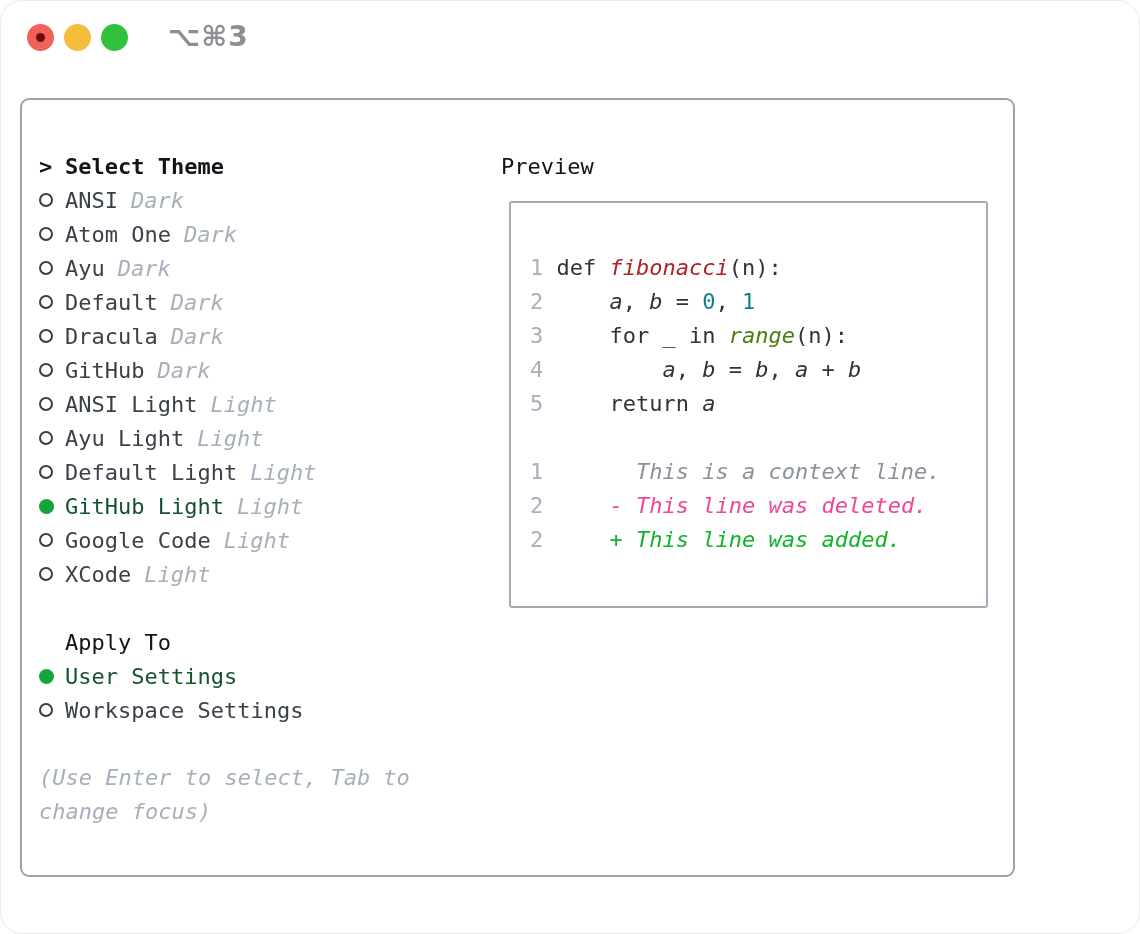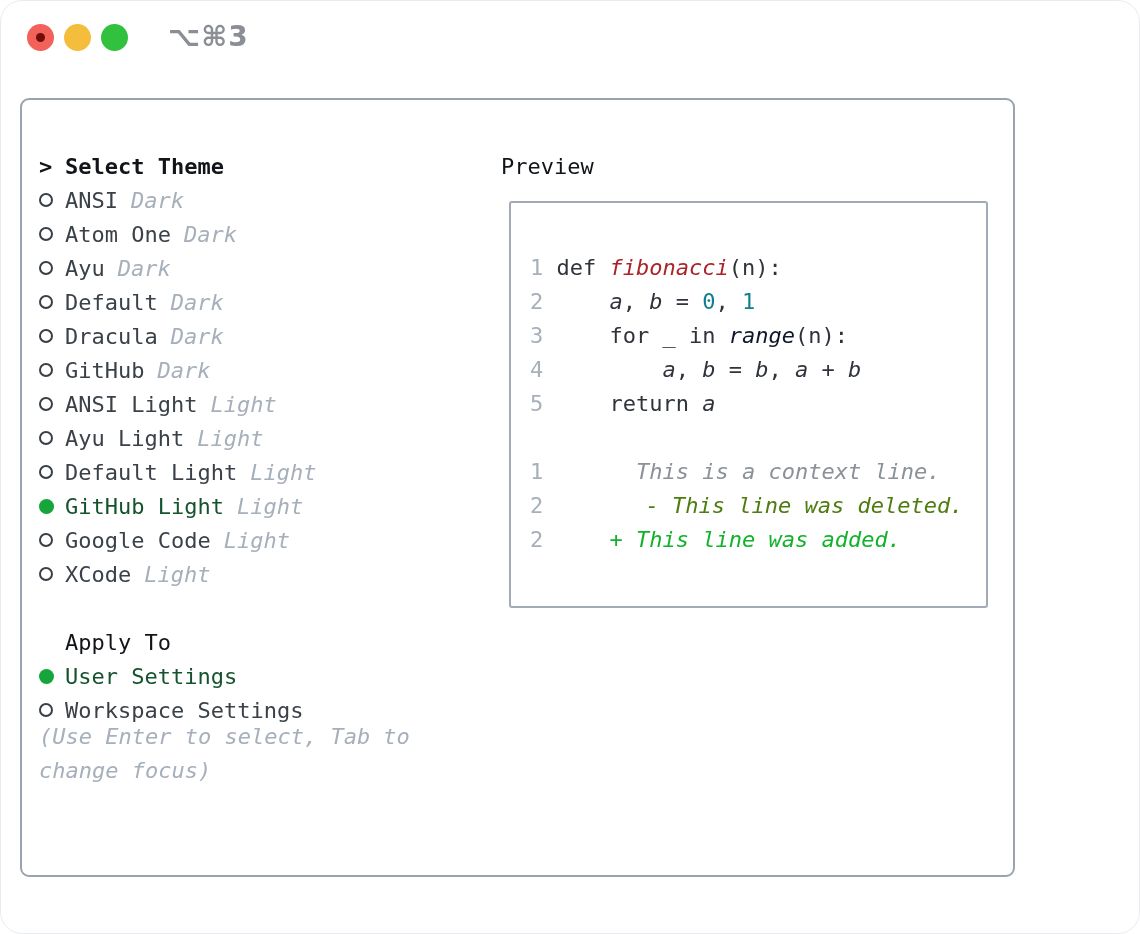--- a/index.html
+++ b/index.html
@@ -27,37 +27,37 @@
   .cursor{color:#111418;font-weight:bold;font-size:22px;}
   .dot{width:14px;height:14px;border:2.5px solid #383e45;border-radius:50%;box-sizing:border-box;background:transparent;}
   .option.selected .dot{width:15px;height:15px;border:none;background:#16a53a;}
   .name{color:#3b4148;white-space:pre;}
   .option.selected .name{color:#14532d;}
   .tag{color:#a6afba;font-style:italic;margin-left:13px;white-space:pre;}
   .title{color:#111418;font-weight:bold;white-space:pre;}
   .subtitle{color:#111418;white-space:pre;}
   .theme-list{position:absolute;left:38px;top:148px;}
   .apply{position:absolute;left:38px;top:624px;}
-  .help{position:absolute;left:38px;top:719px;width:420px;
+  .help{position:absolute;left:38px;top:760px;width:420px;
     font-size:22px;line-height:34px;color:#a6afba;font-style:italic;}
   
   .preview-title{position:absolute;left:500px;top:148px;height:34px;display:flex;align-items:center;
     font-size:22px;font-weight:normal;color:#111418;}
   .preview-box{position:absolute;left:508px;top:200px;width:479px;height:407px;
     border:2px solid #a2abb5;border-radius:3px;box-sizing:border-box;
     padding:48px 6px 0 19px;overflow:hidden;background:#ffffff;}
   .cl{font-size:22px;line-height:34px;min-height:34px;white-space:pre;}
   .seg.ln{color:#a6afba;}
   .seg.plain{color:#2f343b;}
   .seg.fn{color:#ab2328;font-style:italic;}
   .seg.num{color:#0e7f8d;}
-  .seg.call{color:#0f172a;font-style:italic;}
+  .seg.call{color:#4d7c0f;font-style:italic;}
   .seg.var{color:#2f343b;font-style:italic;}
   .seg.ctx{color:#8a9199;font-style:italic;}
-  .seg.del{color:#4d7c0f;font-style:italic;margin-left:36px;}
+  .seg.del{color:#ec4899;font-style:italic;}
   .seg.add{color:#12b32a;font-style:italic;margin-top:20px;}
 </style>
 </head>
 <body>
 
 <div class="app">
 
   <div class="lights">
     <div class="light red"></div>
     <div class="light yellow"></div>

